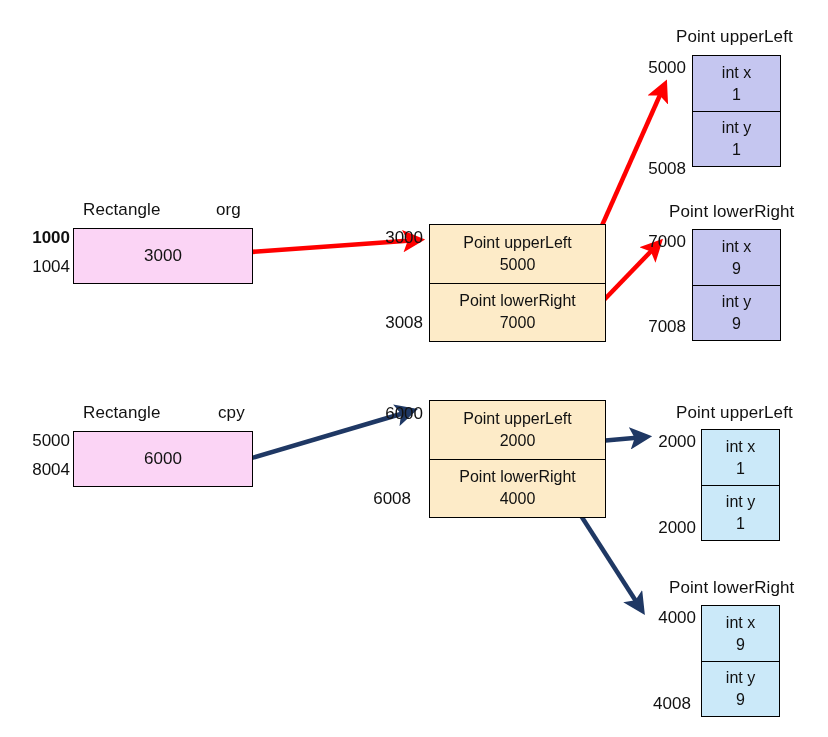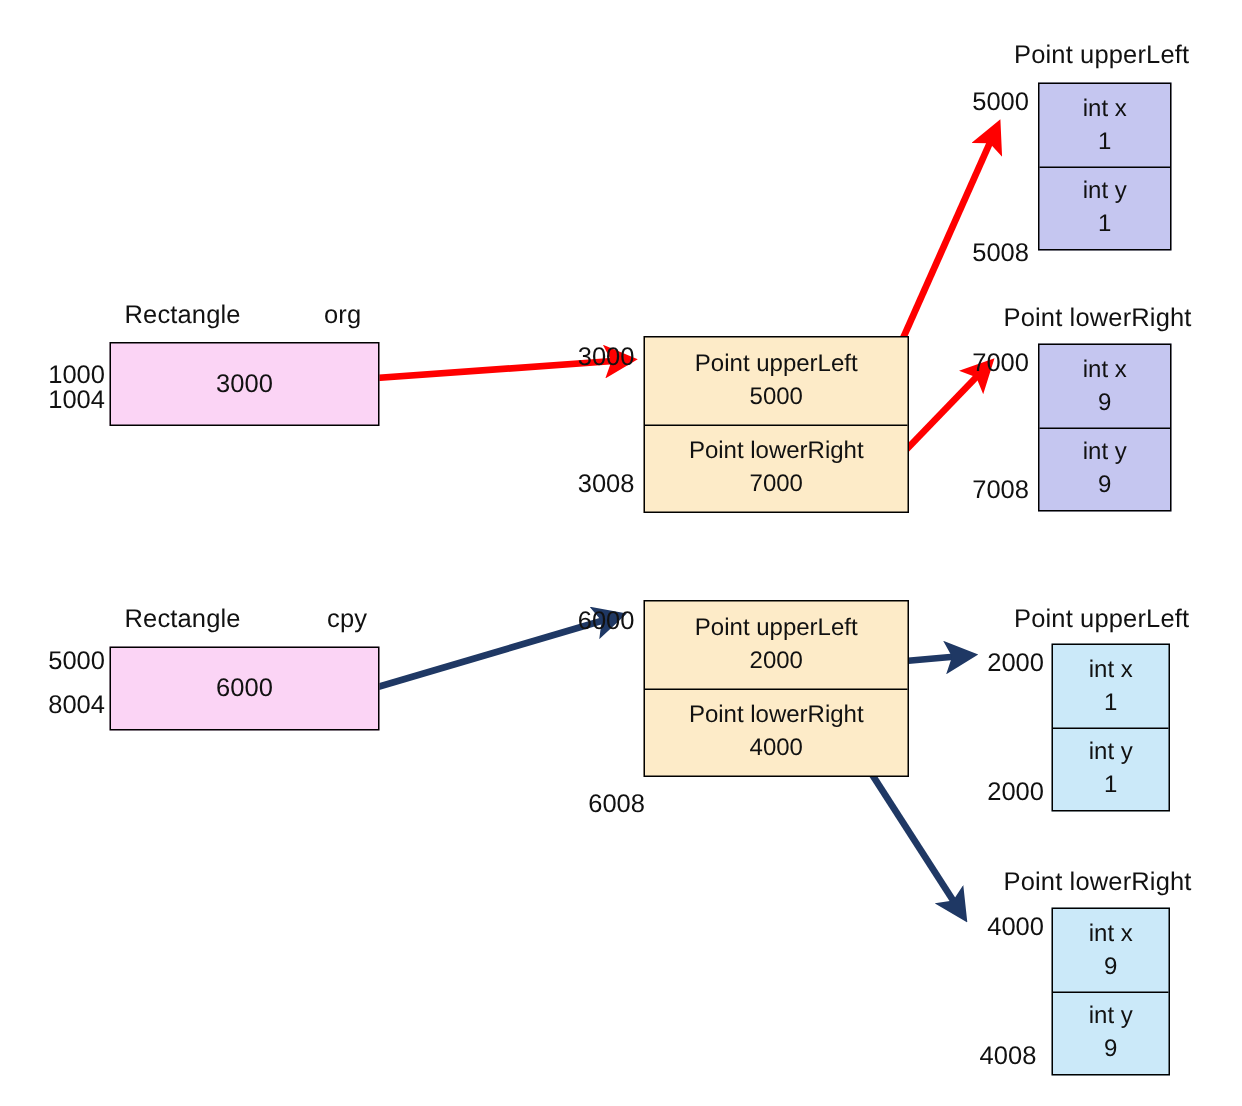--- a/index.html
+++ b/index.html
@@ -76,21 +76,21 @@
       <line x1="566" y1="444" x2="645" y2="437" stroke="#1f3864" stroke-width="4.5" marker-end="url(#ah-navy)"></line>
     </g>
 
     <g>
       <line x1="567" y1="494" x2="641" y2="609" stroke="#1f3864" stroke-width="4.5" marker-end="url(#ah-navy)"></line>
     </g>
   </svg>
 
   <div class="caption" style="left:83px;top:200px;">Rectangle</div>
   <div class="caption" style="left:216px;top:200px;text-align:center;">org</div>
-  <div class="addr" style="left:18px;top:240px;width:52px;">1000</div>
+  <div class="addr" style="left:18px;top:228px;width:52px;font-weight:bold;">1000</div>
   <div class="addr" style="left:18px;top:257px;width:52px;">1004</div>
   <div class="box pink ptr-box" style="left:73px;top:228px;width:180px;height:56px;">
     <span>3000</span>
   </div>
 
   <div class="addr" style="left:375px;top:228px;width:48px;">3000</div>
   <div class="addr" style="left:375px;top:313px;width:48px;">3008</div>
   <div class="box cream" style="left:429px;top:224px;width:177px;height:118px;">
     <div class="cell divider" style="height:59px;">
       <span class="ctype">Point upperLeft</span>
@@ -132,21 +132,21 @@
 
   <div class="caption" style="left:83px;top:403px;">Rectangle</div>
   <div class="caption" style="left:218px;top:403px;">cpy</div>
   <div class="addr" style="left:18px;top:431px;width:52px;">5000</div>
   <div class="addr" style="left:18px;top:460px;width:52px;">8004</div>
   <div class="box pink ptr-box" style="left:73px;top:431px;width:180px;height:56px;">
     <span>6000</span>
   </div>
 
   <div class="addr" style="left:375px;top:404px;width:48px;">6000</div>
-  <div class="addr" style="left:382px;top:489px;width:48px;margin-top:37px;">6008</div>
+  <div class="addr" style="left:363px;top:489px;width:48px;">6008</div>
   <div class="box cream" style="left:429px;top:400px;width:177px;height:118px;">
     <div class="cell divider" style="height:59px;">
       <span class="ctype">Point upperLeft</span>
       <span class="cval">2000</span>
     </div>
     <div class="cell" style="height:56px;">
       <span class="ctype">Point lowerRight</span>
       <span class="cval">4000</span>
     </div>
   </div>

